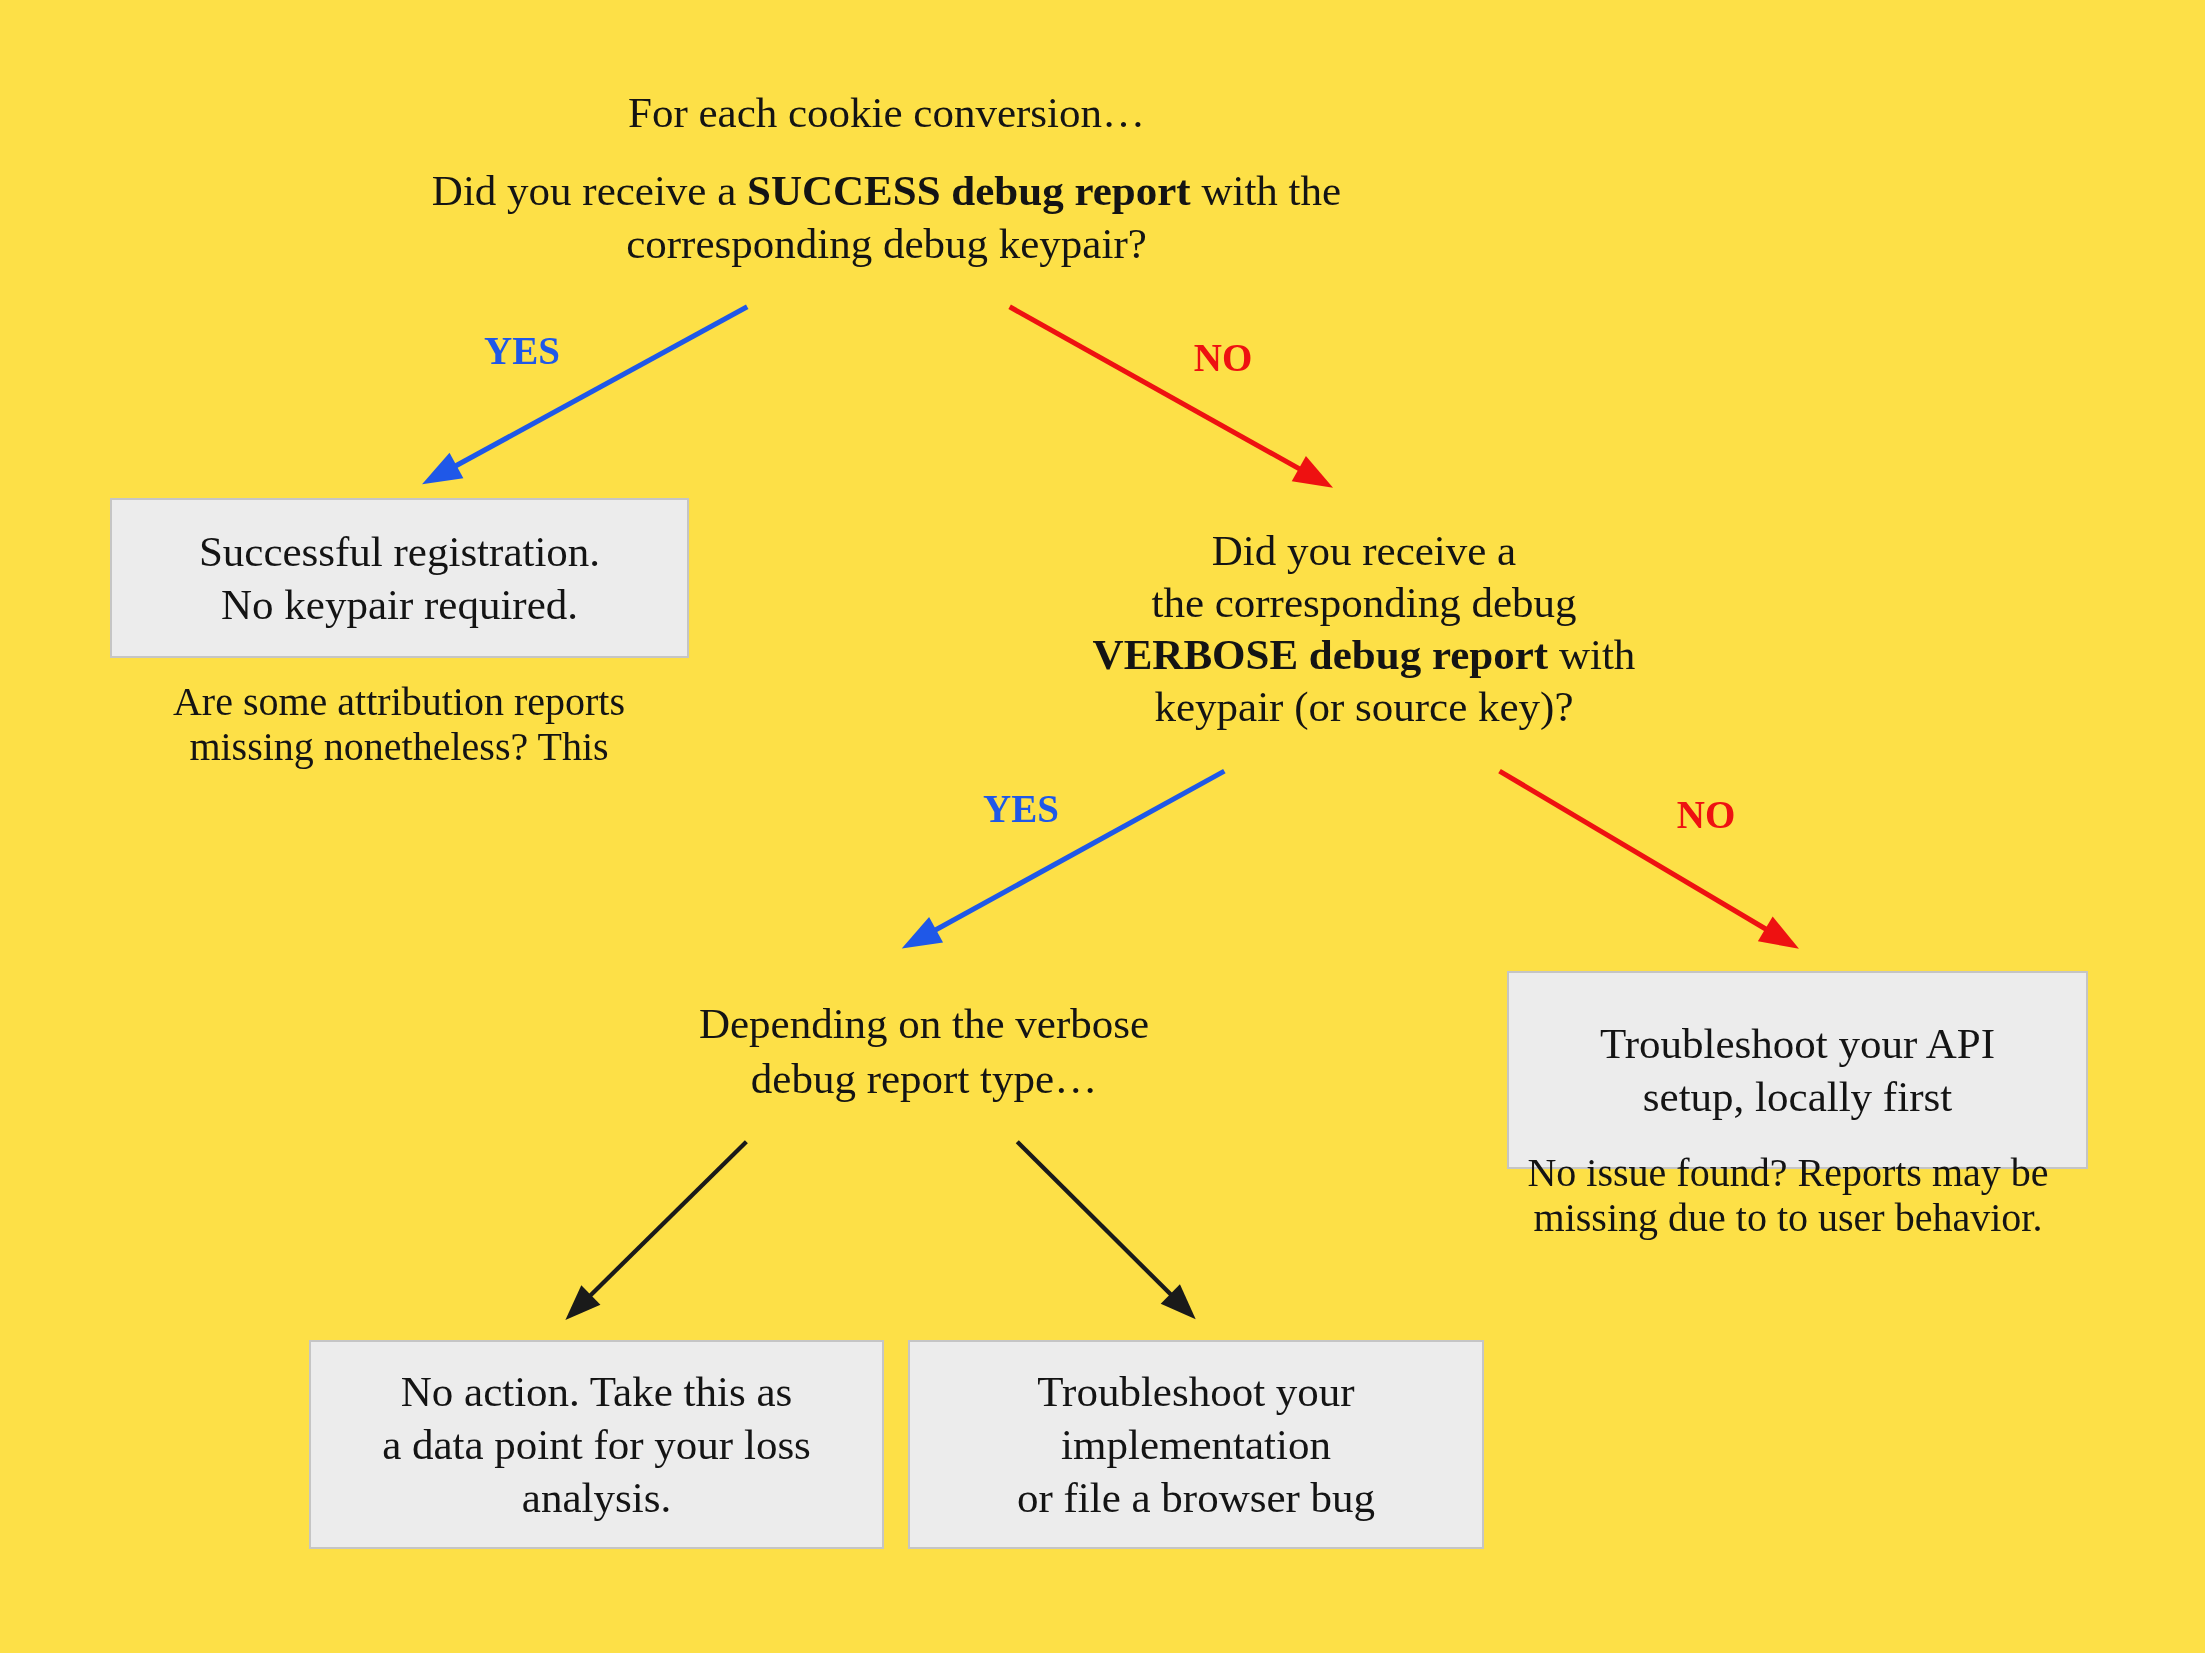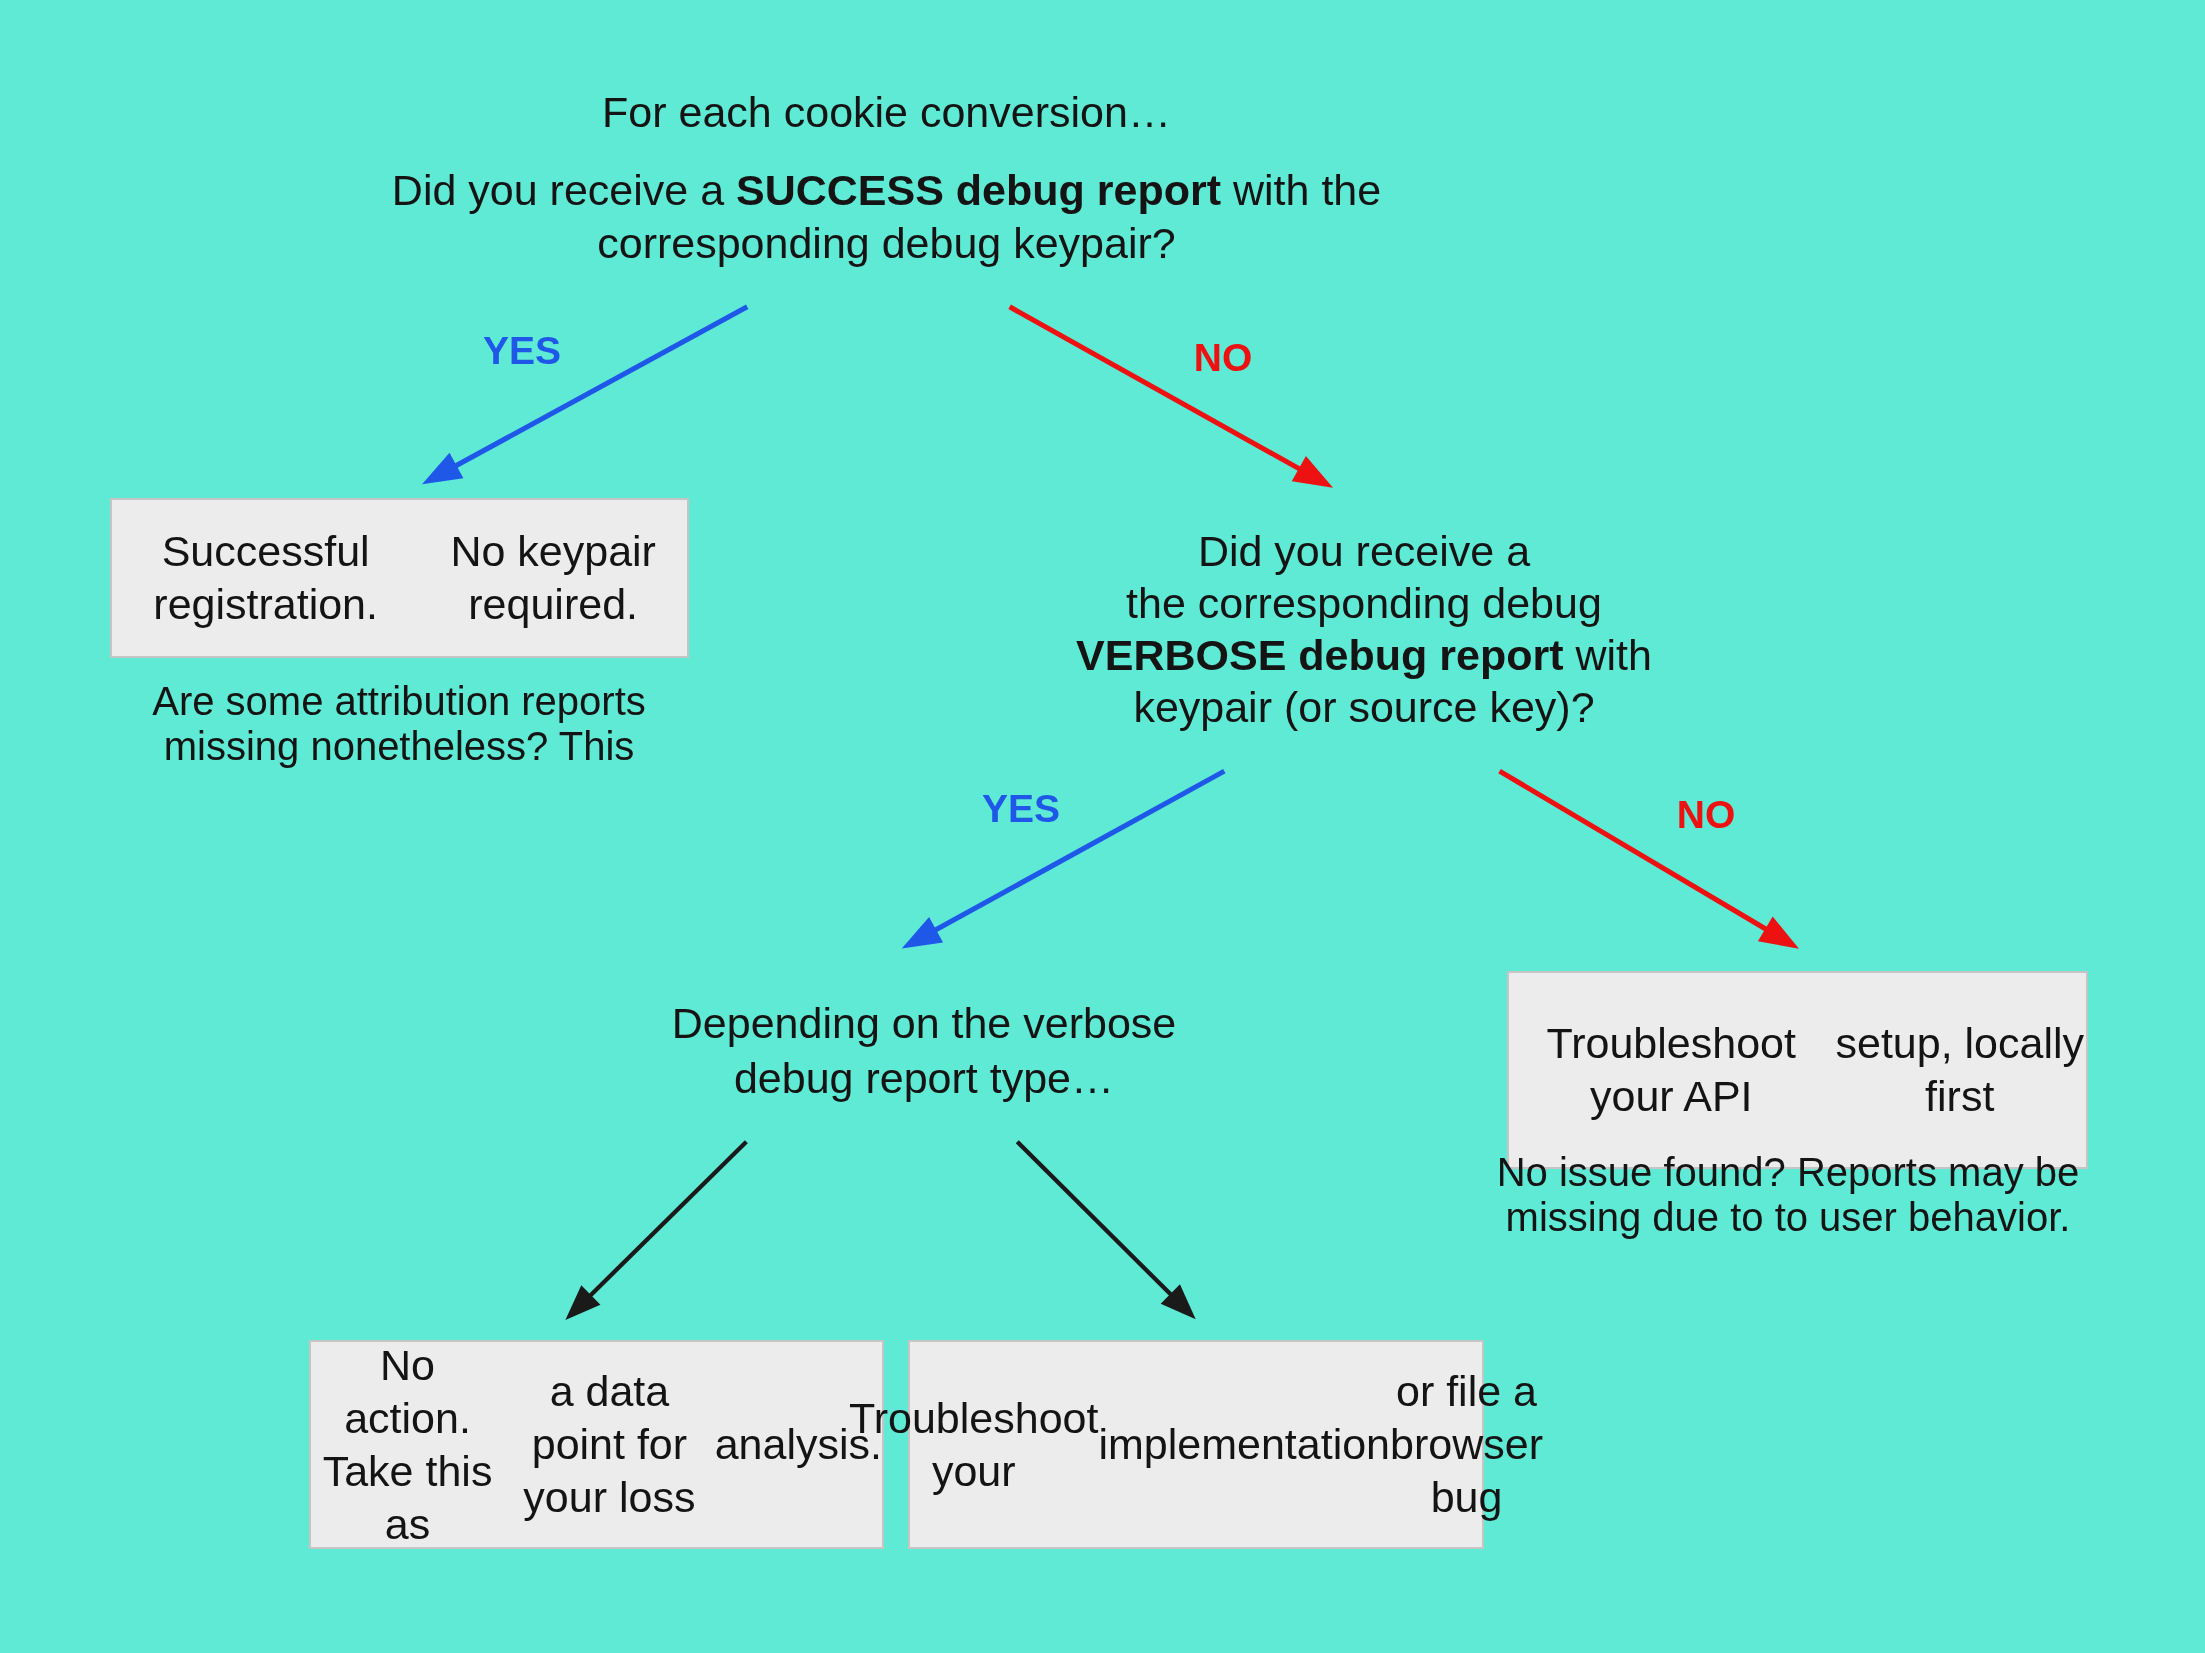--- a/index.html
+++ b/index.html
@@ -1,32 +1,32 @@
 <!DOCTYPE html>
 <html style="font-size:13.6px"><head>
 <meta charset="utf-8">
 <style>
   html,body { margin:0; padding:0; background:#ffffff; }
   .canvas {
     position:relative; width:2205px; height:1653px;
-    background:#5eead4; overflow:hidden;
-    font-family:Liberation Sans, sans-serif;
+    background:#fde047; overflow:hidden;
+    font-family:Liberation Serif, serif;
     color:#141414;
   }
   .txt { position:absolute; text-align:center; }
   .body-text { font-size:43px; line-height:53px; }
   .title { font-size:43px; line-height:53px; }
   .caption { font-size:40px; line-height:45px; }
   .lbl { font-size:39px; line-height:41px; font-weight:bold; width:170px; }
   .yes { color:#1f58e8; }
   .no  { color:#ee1111; }
   .box {
     position:absolute; box-sizing:border-box;
     background:#ececec; border:2.6px solid #c5c5c5;
-    display:flex; flex-direction:row; align-items:center; justify-content:center;
+    display:flex; flex-direction:column; align-items:center; justify-content:center;
     font-size:43px; line-height:53px; text-align:center;
   }
   .arrows { position:absolute; left:0; top:0; }
   b { font-weight:bold; }
 </style>
 </head>
 <body>
 
 <div class="canvas">
 

